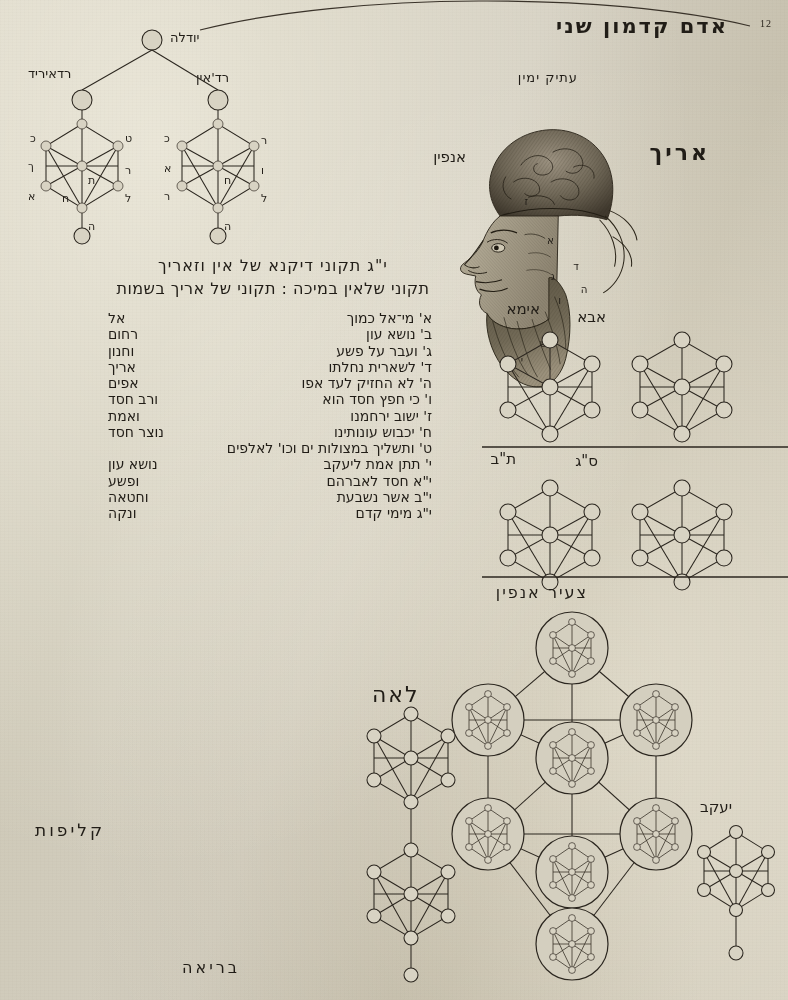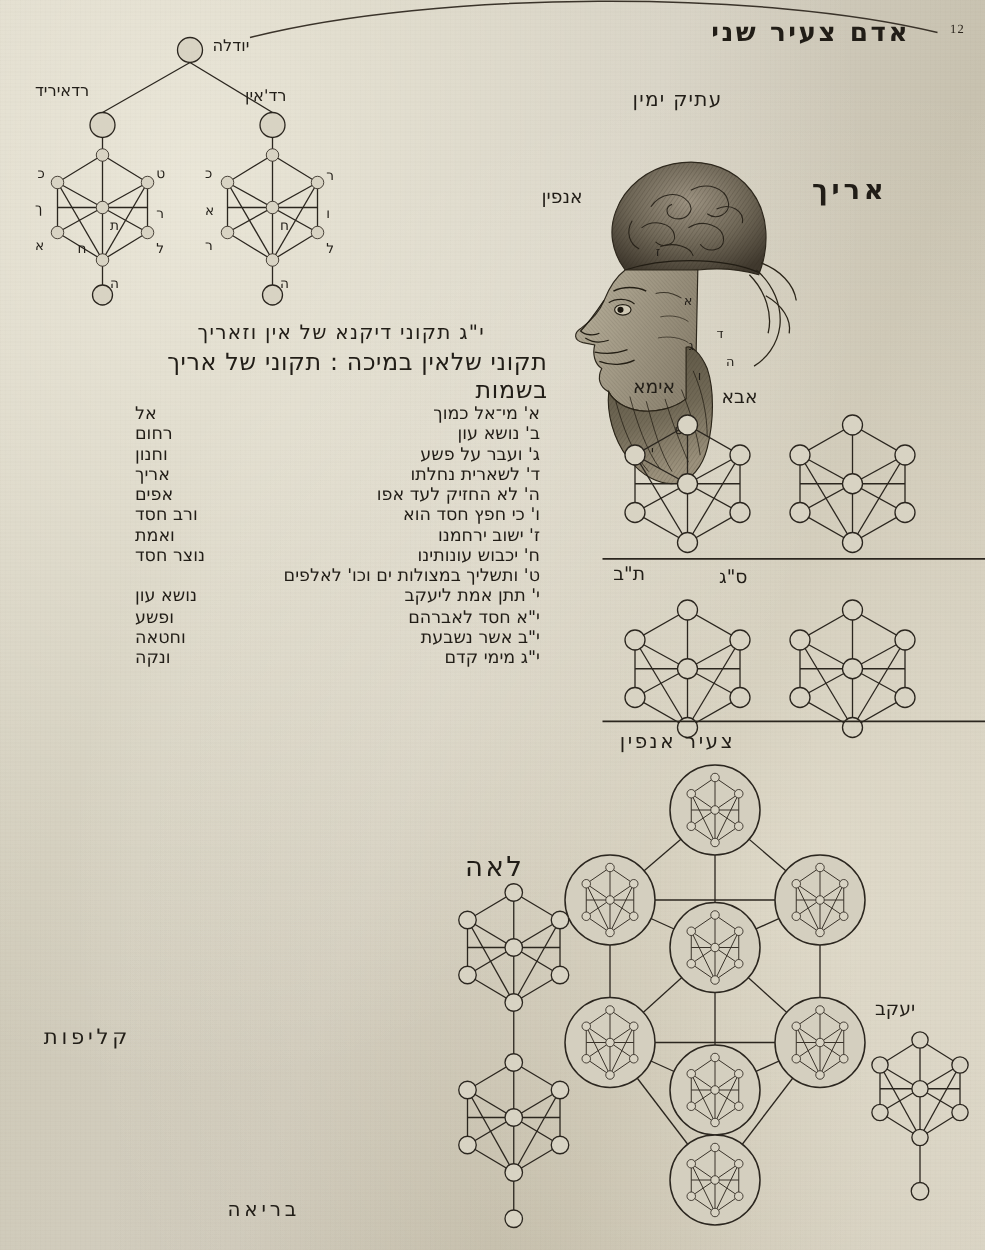--- a/index.html
+++ b/index.html
@@ -53,21 +53,21 @@
     color: #2a241c;
   }
   #title-main {
     top: 14px; right: 60px;
     font-size: 21px;
     font-weight: bold;
     letter-spacing: 2px;
   }
   #label-atik {
     top: 70px; right: 210px;
-    font-size: 16px;
+    font-size: 13px;
     letter-spacing: 1px;
     text-align: right;
   }
   #label-arich {
     top: 140px; right: 78px;
     font-size: 22px;
     letter-spacing: 3px;
     font-weight: bold;
   }
   #label-anpin {
@@ -133,23 +133,24 @@
     top: 256px; left: 108px;
     width: 330px;
   }
   #text-block .hdr1 {
     font-size: 16px;
     text-align: center;
     letter-spacing: 1px;
     margin-bottom: 4px;
   }
   #text-block .hdr2 {
-    font-size: 19px;
+    font-size: 16px;
+    text-align: center;
     letter-spacing: 0.5px;
-    margin-bottom: 1px;
+    margin-bottom: 13px;
   }
   .tikun-row {
     display: flex;
     flex-direction: row;
     justify-content: space-between;
     align-items: baseline;
     font-size: 14px;
     line-height: 1.02;
     margin-bottom: 2px;
     direction: rtl;
@@ -188,21 +189,21 @@
 <div id="page">
   <div id="paper-texture"></div>
   <div id="grain"></div>
 
   <svg class="diagram" style="top:0px; left:190px;" width="600" height="120">
     <path class="arc" d="M 10,30 C 160,-8 420,-8 560,26"></path>
   </svg>
 
   <div class="abs" id="folio-number">12</div>
 
-  <div class="abs heb" id="title-main">אדם צעיר שני</div>
+  <div class="abs heb" id="title-main">אדם קדמון שני</div>
 
   <div class="abs heb" id="label-yodleh">יודלה</div>
   <div class="abs heb" id="label-rdain-left">רדאיריד</div>
   <div class="abs heb" id="label-rdain-right">רד'אין</div>
 
   <svg class="diagram" style="top:24px; left:20px;" width="260" height="230">
 
     <circle class="nd" cx="132" cy="16" r="10"></circle>
     <line class="ln" x1="132" y1="26" x2="62" y2="66"></line>
     <line class="ln" x1="132" y1="26" x2="198" y2="66"></line>

